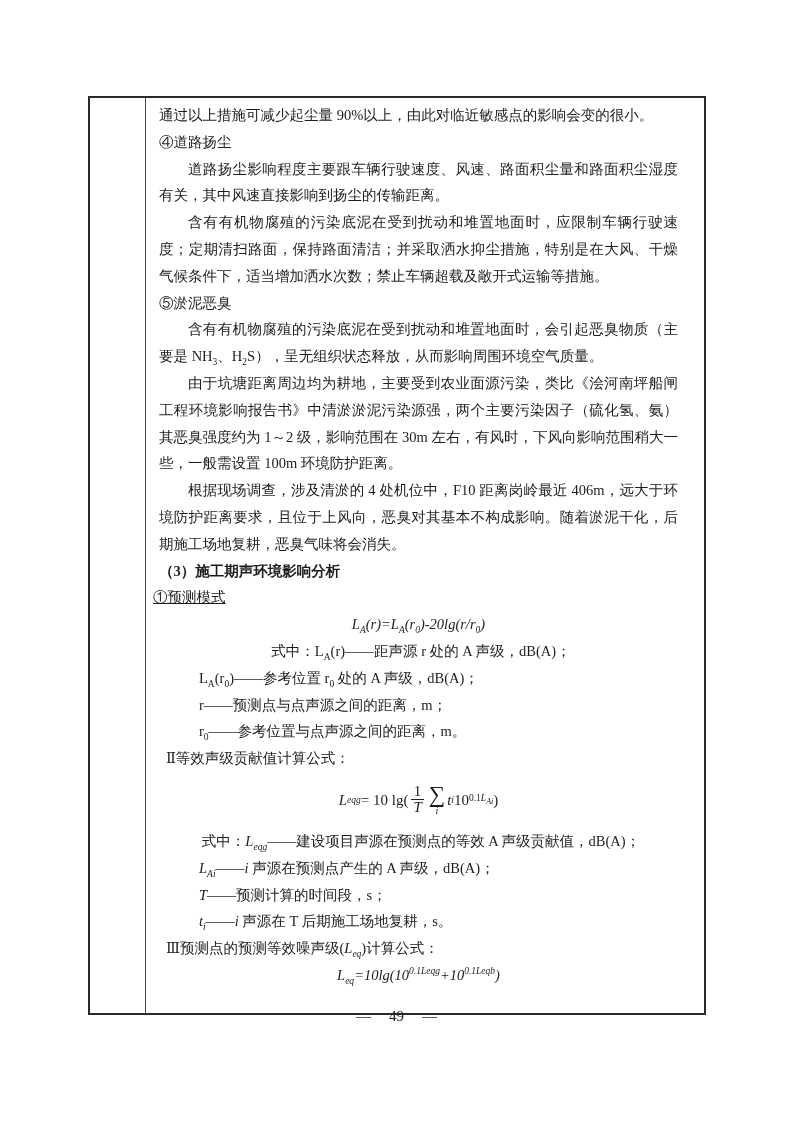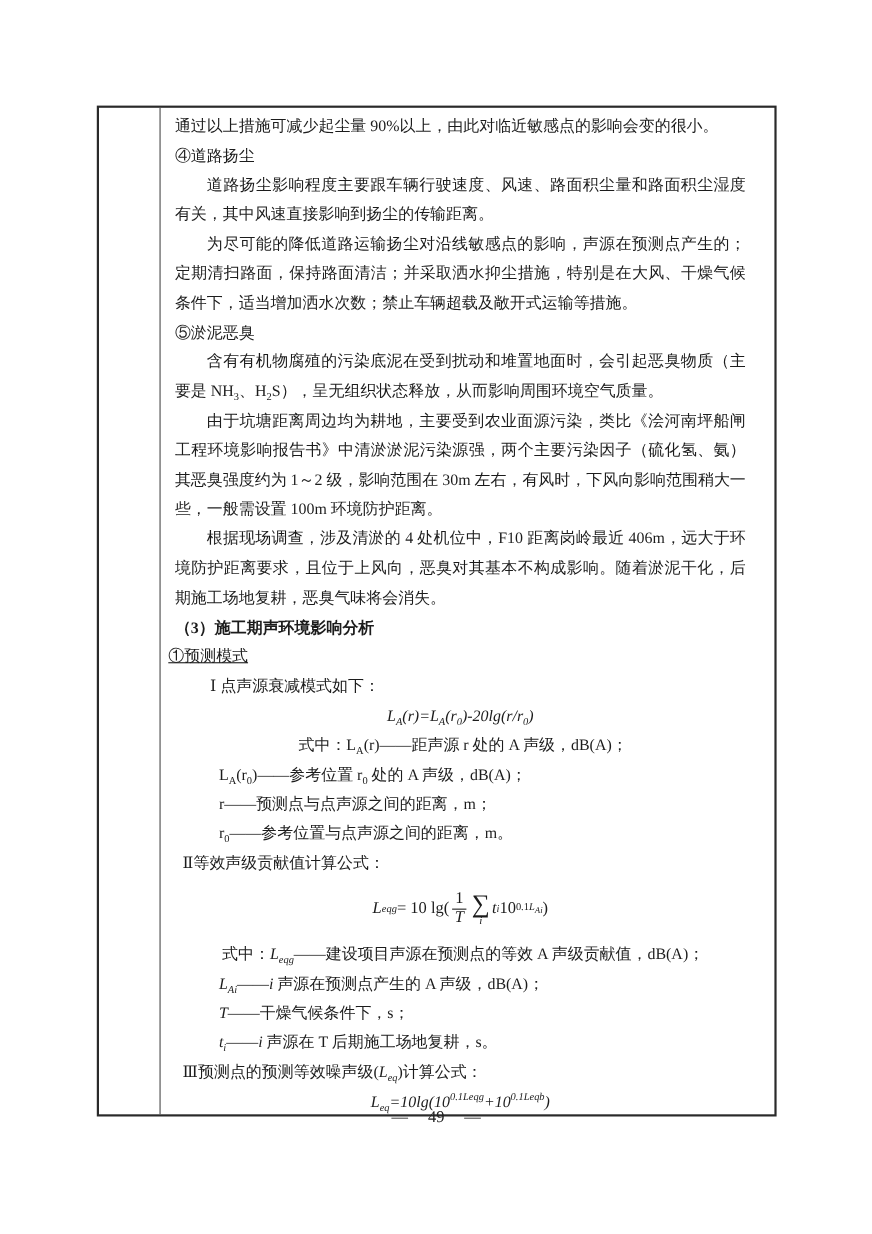--- a/index.html
+++ b/index.html
@@ -45,35 +45,34 @@
     <div class="col-stub"></div>
 
     <div class="col-main">
 
       <p>通过以上措施可减少起尘量 90%以上，由此对临近敏感点的影响会变的很小。</p>
 
       <p>④道路扬尘</p>
 
       <p class="indent">道路扬尘影响程度主要跟车辆行驶速度、风速、路面积尘量和路面积尘湿度有关，其中风速直接影响到扬尘的传输距离。</p>
 
-      <p class="indent">为尽可能的降低道路运输扬尘对沿线敏感点的影响，声源在预测点产生的；定期清扫路面，保持路面清洁；并采取洒水抑尘措施，特别是在大风、干燥气候条件下，适当增加洒水次数；禁止车辆超载及敞开式运输等措施。</p>
+      <p class="indent">含有有机物腐殖的污染底泥在受到扰动和堆置地面时，应限制车辆行驶速度；定期清扫路面，保持路面清洁；并采取洒水抑尘措施，特别是在大风、干燥气候条件下，适当增加洒水次数；禁止车辆超载及敞开式运输等措施。</p>
 
       <p>⑤淤泥恶臭</p>
 
       <p class="indent"><span>含有有机物腐殖的污染底泥在受到扰动和堆置地面时，会引起恶臭物质（主要是 NH</span><sub>3</sub><span>、H</span><sub>2</sub><span>S），呈无组织状态释放，从而影响周围环境空气质量。</span></p>
 
       <p class="indent">由于坑塘距离周边均为耕地，主要受到农业面源污染，类比《浍河南坪船闸工程环境影响报告书》中清淤淤泥污染源强，两个主要污染因子（硫化氢、氨）其恶臭强度约为 1～2 级，影响范围在 30m 左右，有风时，下风向影响范围稍大一些，一般需设置 100m 环境防护距离。</p>
 
       <p class="indent">根据现场调查，涉及清淤的 4 处机位中，F10 距离岗岭最近 406m，远大于环境防护距离要求，且位于上风向，恶臭对其基本不构成影响。随着淤泥干化，后期施工场地复耕，恶臭气味将会消失。</p>
 
       <p class="bold-heading">（3）施工期声环境影响分析</p>
 
       <p class="m-circ">①预测模式</p>
 
-      <p class="m-roman1">Ⅰ 点声源衰减模式如下：</p>
 
       <p class="formula-line"><span>L</span><sub>A</sub><span>(r)=L</span><sub>A</sub><span>(r</span><sub>0</sub><span>)-20lg(r/r</span><sub>0</sub><span>)</span></p>
 
       <p class="m-shi"><span>式中：L</span><sub>A</sub><span>(r)——距声源 r 处的 A 声级，dB(A)；</span></p>
 
       <p class="m-def"><span>L</span><sub>A</sub><span>(r</span><sub>0</sub><span>)——参考位置 r</span><sub>0</sub><span> 处的 A 声级，dB(A)；</span></p>
 
       <p class="m-def"><span>r</span><span>——预测点与点声源之间的距离，m；</span></p>
 
       <p class="m-def"><span>r</span><sub>0</sub><span>——参考位置与点声源之间的距离，m。</span></p>
@@ -96,21 +95,21 @@
           <sub class="it">i</sub>
           <span class="rm">10</span>
           <sup><span class="rm">0.1</span><span class="it">L</span><sub class="it">Ai</sub></sup>
           <span class="rm">)</span>
       </div>
 
       <p class="m-shi"><span>式中：</span><span class="it">L</span><sub class="it">eqg</sub><span>——建设项目声源在预测点的等效 A 声级贡献值，dB(A)；</span></p>
 
       <p class="m-def"><span class="it">L</span><sub class="it">Ai</sub><span>——</span><span class="it">i</span><span> 声源在预测点产生的 A 声级，dB(A)；</span></p>
 
-      <p class="m-def"><span class="it">T</span><span>——干燥气候条件下，s；</span></p>
+      <p class="m-def"><span class="it">T</span><span>——预测计算的时间段，s；</span></p>
 
       <p class="m-def"><span class="it">t</span><sub class="it">i</sub><span>——</span><span class="it">i</span><span> 声源在 T 后期施工场地复耕，s。</span></p>
 
       <p class="m-roman2"><span>Ⅲ预测点的预测等效噪声级(</span><span class="it">L</span><sub class="it">eq</sub><span>)计算公式：</span></p>
 
       <p class="formula-line"><span>L</span><sub>eq</sub><span>=10lg(10</span><sup>0.1Leqg</sup><span>+10</span><sup>0.1Leqb</sup><span>)</span></p>
 
     </div>
   </div>
 

